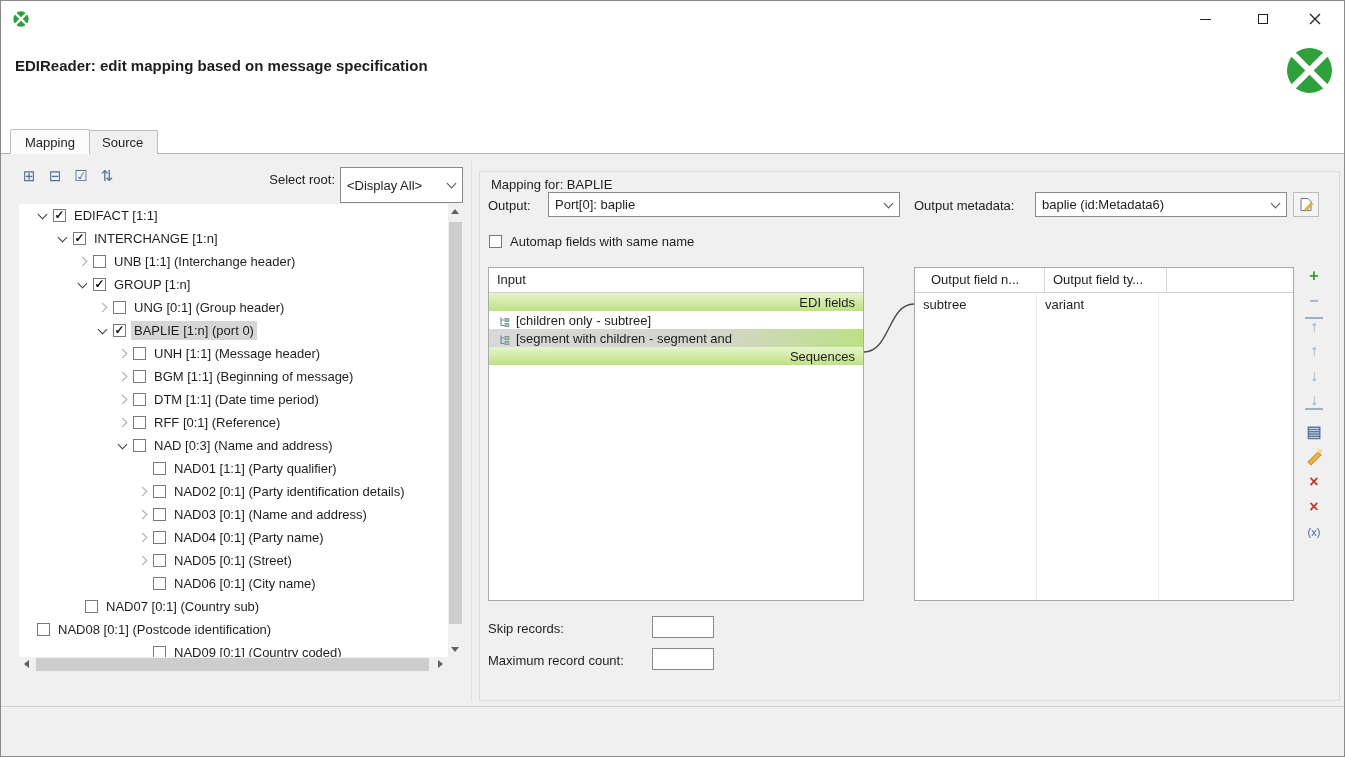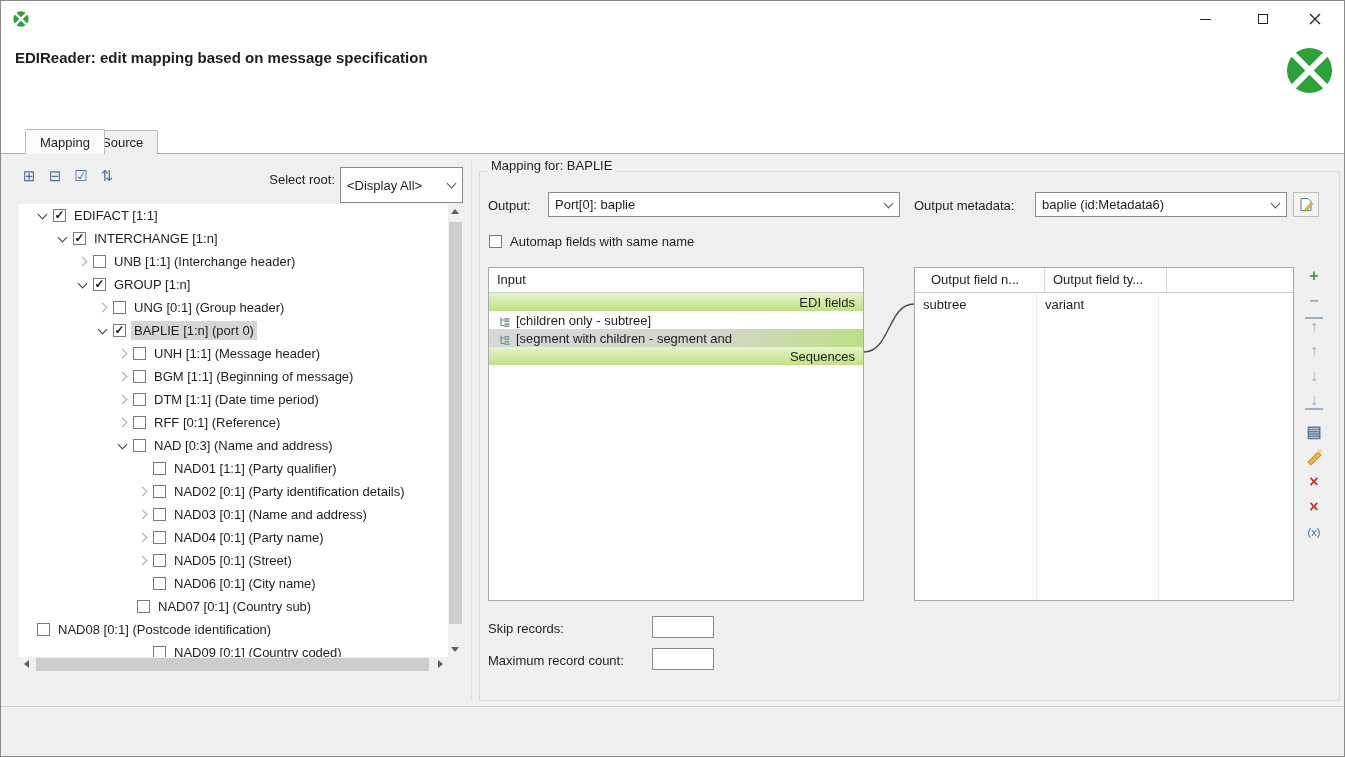--- a/index.html
+++ b/index.html
@@ -9,28 +9,28 @@
 
   
   .titlebar { position:absolute; top:0; left:0; right:0; height:36px; background:#fff; }
   .app-icon { position:absolute; left:12px; top:10px; }
   .winbtn { position:absolute; top:0; width:46px; height:36px; display:flex; align-items:center; justify-content:center; cursor:default; }
   .wb-min { right:116px; } .wb-max { right:58px; } .wb-close { right:6px; }
   .minbar { width:11px; height:1px; background:#222; display:block; }
   .maxbox { width:10px; height:10px; border:1px solid #222; display:block; }
 
   
-  .dlg-title { position:absolute; left:14px; top:48px; font-size:15px; font-weight:bold; }
+  .dlg-title { position:absolute; left:14px; top:56px; font-size:15px; font-weight:bold; }
   .logo { position:absolute; right:11px; top:46px; }
 
   
   .tabline { position:absolute; top:152px; left:0; right:0; border-top:1px solid #b0b0b0; z-index:1; }
   .tab { position:absolute; top:129px; height:24px; display:flex; align-items:center; padding:0 14px; background:#f0f0f0; border:1px solid #bdbdbd; border-bottom:none; border-radius:2px 2px 0 0; z-index:2; }
   .tab.active { background:#fbfbfb; height:25px; top:128px; z-index:3; }
-  .tab-mapping { left:24px; } .tab-source { left:86px; }
+  .tab-mapping { left:9px; } .tab-source { left:86px; }
   .contentbg { position:absolute; top:153px; left:0; right:0; height:552px; background:#f0f0f0; }
 
   
   .tree-toolbar { position:absolute; left:18px; top:166px; display:flex; gap:6px; }
   .ticon { width:20px; height:18px; font-size:15px; line-height:18px; text-align:center; color:#51719c; display:inline-block; }
   .lbl { position:absolute; white-space:nowrap; }
   .lbl-selroot { left:240px; top:171px; width:94px; text-align:right; }
   .combo { position:absolute; background:#fff; border:1px solid #8a8a8a; display:flex; align-items:center; padding:0 20px 0 6px; white-space:nowrap; overflow:hidden; }
   .combo .arr { position:absolute; right:7px; top:50%; width:7px; height:7px; margin-top:-5px; border-right:1.5px solid #555; border-bottom:1.5px solid #555; transform:rotate(45deg); }
   .combo-selroot { left:339px; top:166px; width:123px; height:36px; }
@@ -53,21 +53,21 @@
   .sb-corner { position:absolute; left:447px; top:656px; width:15px; height:15px; background:#f0f0f0; }
   .tri { width:0; height:0; position:absolute; }
   .tri-up { left:3px; top:5px; border-left:4px solid transparent; border-right:4px solid transparent; border-bottom:5px solid #606060; }
   .tri-dn { left:3px; bottom:5px; border-left:4px solid transparent; border-right:4px solid transparent; border-top:5px solid #606060; }
   .tri-lf { left:5px; top:3px; border-top:4px solid transparent; border-bottom:4px solid transparent; border-right:5px solid #606060; }
   .tri-rt { right:5px; top:3px; border-top:4px solid transparent; border-bottom:4px solid transparent; border-left:5px solid #606060; }
   .divider { position:absolute; left:470px; top:160px; width:1px; height:540px; background:#e0e0e0; }
 
   
   .gbox { position:absolute; left:478px; top:170px; width:861px; height:530px; border:1px solid #dcdcdc; }
-  .glegend { position:absolute; left:486px; top:157px; background:#f0f0f0; padding:0 4px; z-index:2; }
+  .glegend { position:absolute; left:486px; top:176px; background:#f0f0f0; padding:0 4px; z-index:2; }
 
   .lbl-output { left:487px; top:197px; }
   .combo-output { left:547px; top:191px; width:352px; height:25px; }
   .lbl-meta { left:913px; top:197px; }
   .combo-meta { left:1034px; top:191px; width:252px; height:25px; }
   .btn-meta-edit { position:absolute; left:1292px; top:191px; width:26px; height:25px; background:#f4f4f4; border:1px solid #bdbdbd; display:flex; align-items:center; justify-content:center; }
 
   .automap-cb { position:absolute; left:488px; top:234px; width:13px; height:13px; border:1px solid #7a7a7a; background:#fff; }
   .lbl-automap { left:509px; top:233px; }
 
@@ -244,21 +244,21 @@
       <div class="tree-row" data-name="tree-item" style="padding-left: 116px;">
         <span class="chev collapsed" data-name="chevron-right-icon"></span>
         <span class="cb" data-name="tree-item-checkbox"></span>
         <span class="tlbl" data-name="tree-item-label">NAD05 [0:1] (Street)</span>
       </div>
       <div class="tree-row" data-name="tree-item" style="padding-left: 116px;">
         <span class="chev leaf" data-name="chevron-spacer"></span>
         <span class="cb" data-name="tree-item-checkbox"></span>
         <span class="tlbl" data-name="tree-item-label">NAD06 [0:1] (City name)</span>
       </div>
-      <div class="tree-row" data-name="tree-item" style="padding-left: 100px;">
+      <div class="tree-row" data-name="tree-item" style="padding-left: 48px;">
         <span class="chev leaf" data-name="chevron-spacer"></span>
         <span class="cb" data-name="tree-item-checkbox"></span>
         <span class="tlbl" data-name="tree-item-label">NAD07 [0:1] (Country sub)</span>
       </div>
       <div class="tree-row" data-name="tree-item" style="">
         <span class="chev leaf" data-name="chevron-spacer"></span>
         <span class="cb" data-name="tree-item-checkbox"></span>
         <span class="tlbl" data-name="tree-item-label">NAD08 [0:1] (Postcode identification)</span>
       </div>
       <div class="tree-row" data-name="tree-item" style="padding-left: 116px;">

